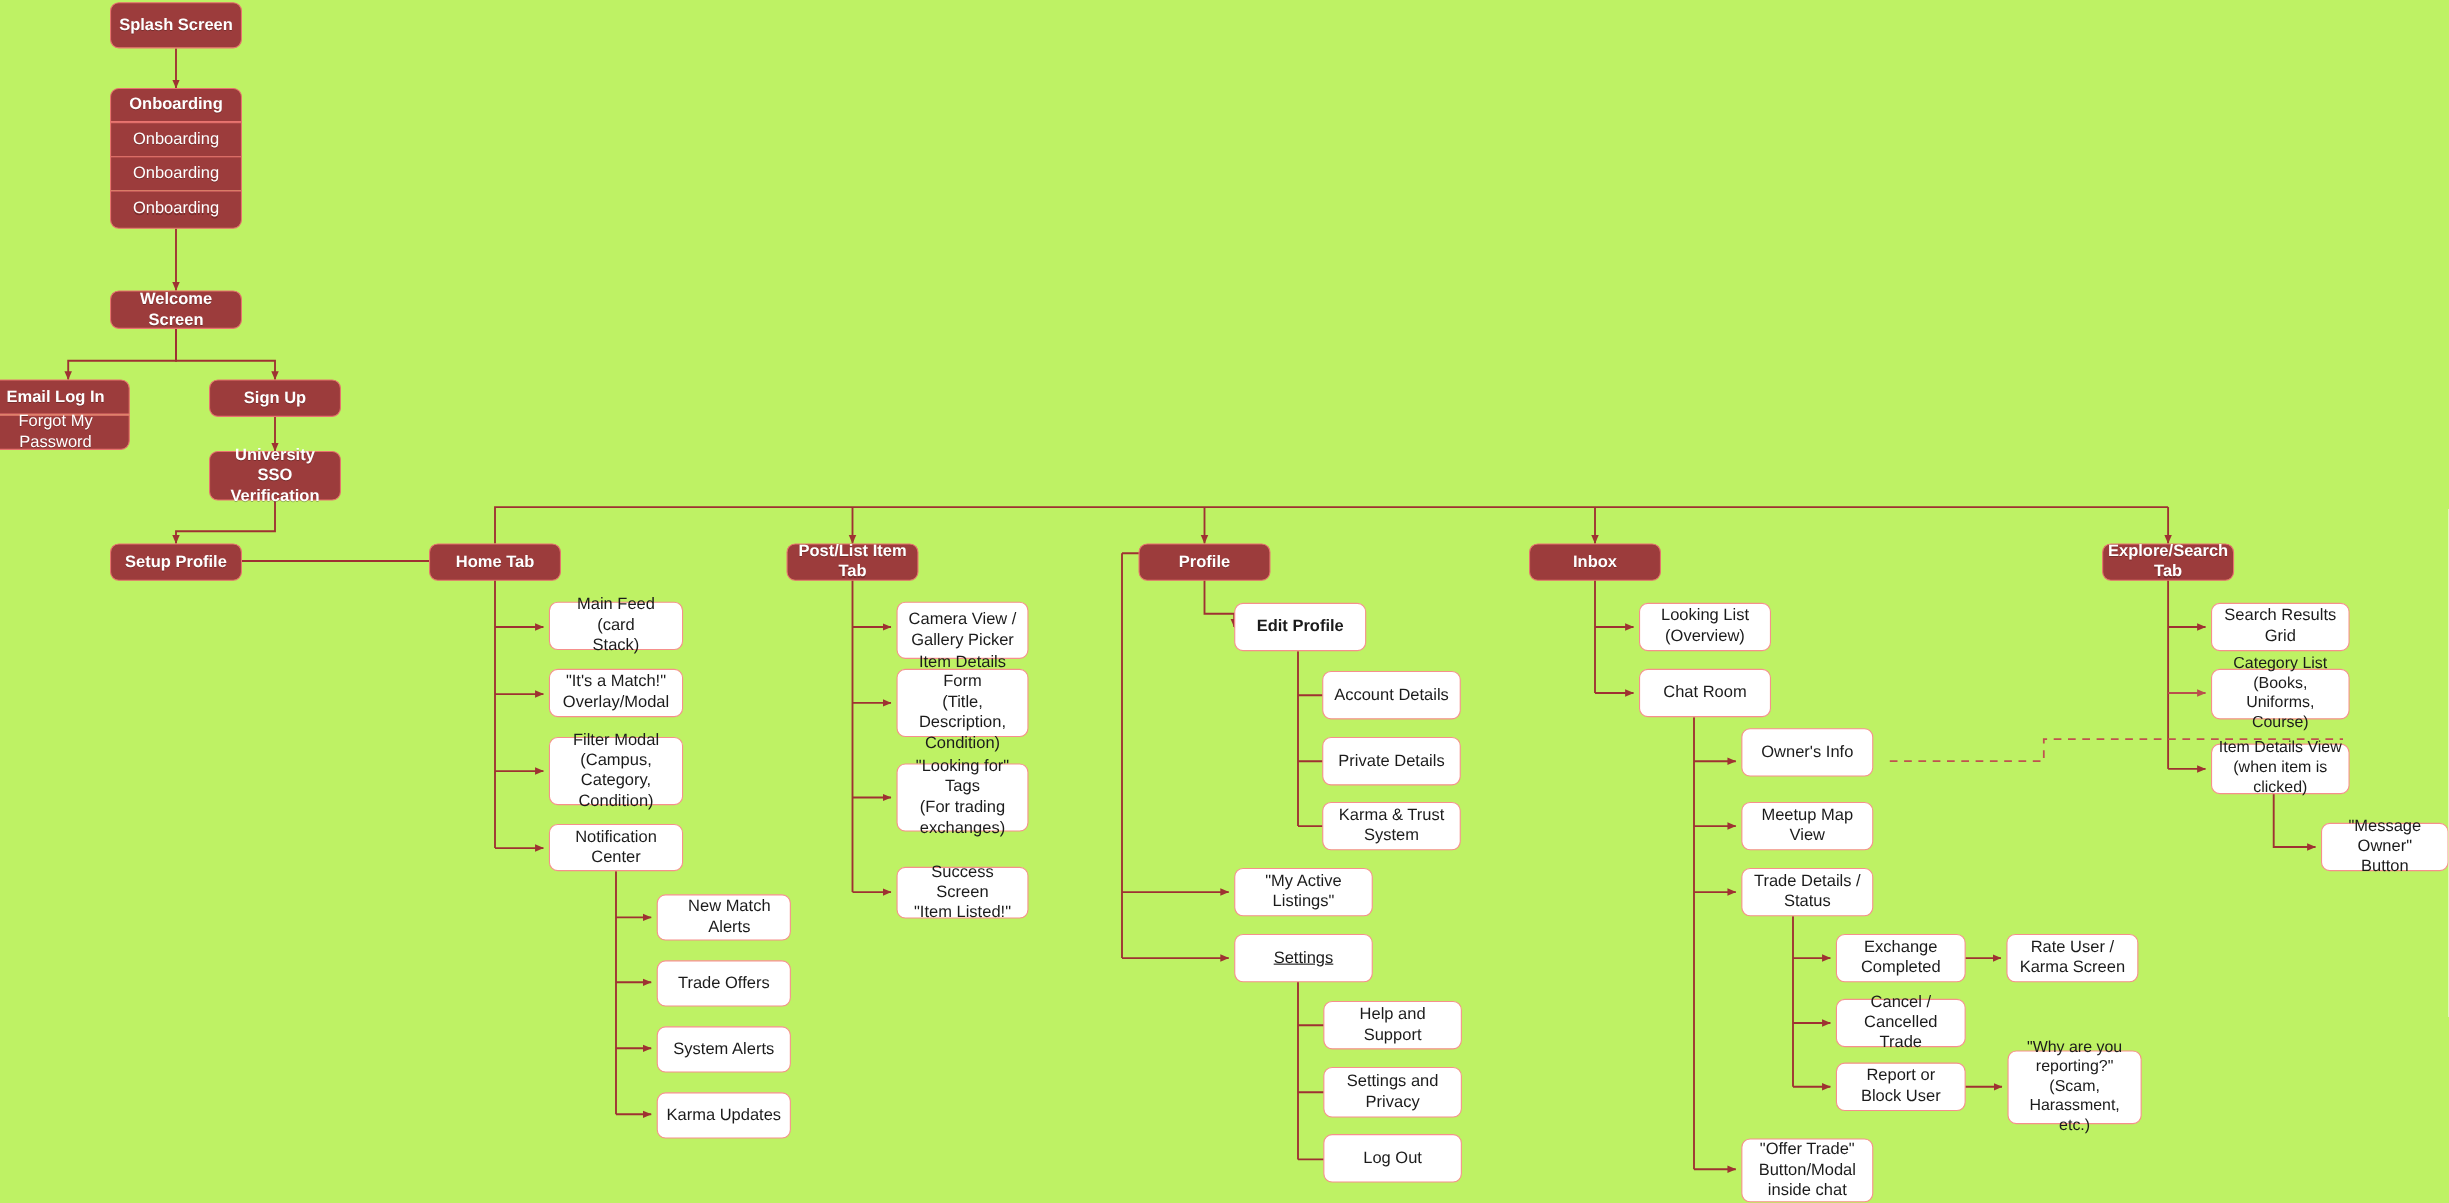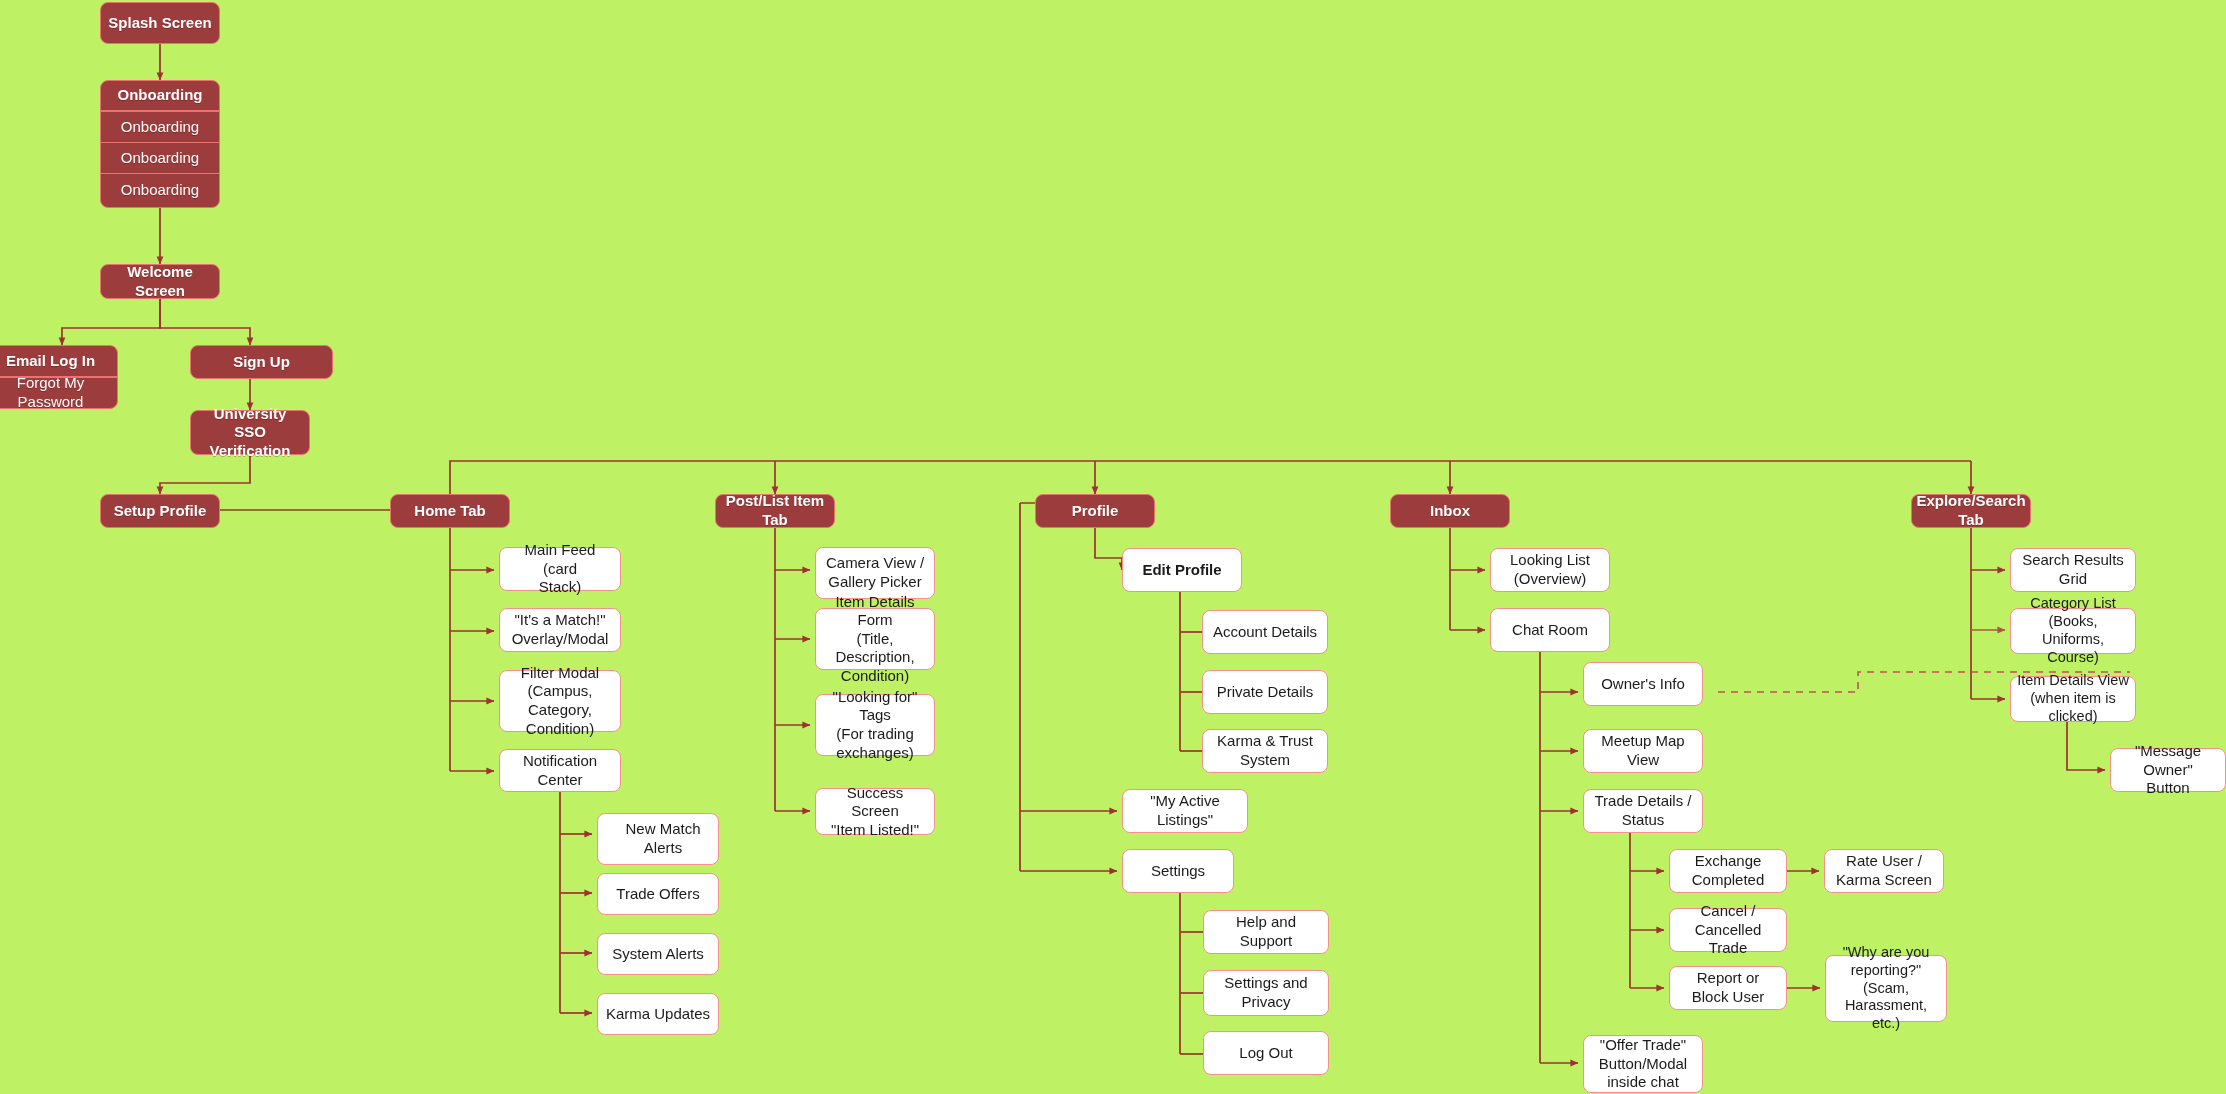--- a/index.html
+++ b/index.html
@@ -181,39 +181,39 @@
   <div class="node primary slab-top" style="left:100px;top:80px;width:120px;height:31px;">Onboarding</div>
   <div class="node primary slab" style="left:100px;top:111px;width:120px;height:31px;">Onboarding</div>
   <div class="node primary slab" style="left:100px;top:142px;width:120px;height:31px;">Onboarding</div>
   <div class="node primary slab slab-last" style="left:100px;top:173px;width:120px;height:35px;">Onboarding</div>
 
   <div class="node primary" style="left:100px;top:264px;width:120px;height:35px;">Welcome Screen</div>
 
   <div class="node primary slab-top" style="left:-17px;top:345px;width:135px;height:32px;">Email Log In</div>
   <div class="node primary slab slab-last" style="left:-17px;top:377px;width:135px;height:32px;">Forgot My Password</div>
 
-  <div class="node primary" style="left:190px;top:345px;width:143px;height:34px;">Sign Up</div>
+  <div class="node primary" style="left:190px;top:345px;width:120px;height:34px;">Sign Up</div>
 
   <div class="node primary" style="left:190px;top:410px;width:120px;height:45px;">University SSO
 Verification</div>
 
   <div class="node primary" style="left:100px;top:494px;width:120px;height:34px;">Setup Profile</div>
 
   <div class="node primary" style="left:390px;top:494px;width:120px;height:34px;">Home Tab</div>
 
   <div class="node leaf" style="left:499px;top:547px;width:122px;height:44px;">Main Feed (card
 Stack)</div>
   <div class="node leaf" style="left:499px;top:608px;width:122px;height:44px;">"It's a Match!"
 Overlay/Modal</div>
   <div class="node leaf" style="left:499px;top:670px;width:122px;height:62px;">Filter Modal
 (Campus, Category,
 Condition)</div>
   <div class="node leaf" style="left:499px;top:749px;width:122px;height:43px;">Notification Center</div>
 
-  <div class="node leaf" style="left:597px;top:813px;width:122px;height:52px;padding-left:16px;">New Match Alerts</div>
+  <div class="node leaf" style="left:597px;top:813px;width:122px;height:42px;padding-left:16px;">New Match Alerts</div>
   <div class="node leaf" style="left:597px;top:873px;width:122px;height:42px;">Trade Offers</div>
   <div class="node leaf" style="left:597px;top:933px;width:122px;height:42px;">System Alerts</div>
   <div class="node leaf" style="left:597px;top:993px;width:122px;height:42px;">Karma Updates</div>
 
   <div class="node primary" style="left:715px;top:494px;width:120px;height:34px;">Post/List Item Tab</div>
 
   <div class="node leaf" style="left:815px;top:547px;width:120px;height:52px;">Camera View /
 Gallery Picker</div>
   <div class="node leaf" style="left:815px;top:608px;width:120px;height:62px;">Item Details Form
 (Title, Description,
@@ -226,21 +226,21 @@
 
   <div class="node primary" style="left:1035px;top:494px;width:120px;height:34px;">Profile</div>
 
   <div class="node leaf" style="left:1122px;top:548px;width:120px;height:44px;font-weight:bold;">Edit Profile</div>
   <div class="node leaf" style="left:1202px;top:610px;width:126px;height:44px;">Account Details</div>
   <div class="node leaf" style="left:1202px;top:670px;width:126px;height:44px;">Private Details</div>
   <div class="node leaf" style="left:1202px;top:729px;width:126px;height:44px;">Karma &amp; Trust
 System</div>
 
   <div class="node leaf" style="left:1122px;top:789px;width:126px;height:44px;">"My Active Listings"</div>
-  <div class="node leaf" style="left:1122px;top:849px;width:112px;height:44px;">Settings</div>
+  <div class="node leaf" style="left:1122px;top:849px;width:126px;height:44px;text-decoration:underline;">Settings</div>
 
   <div class="node leaf" style="left:1203px;top:910px;width:126px;height:44px;">Help and Support</div>
   <div class="node leaf" style="left:1203px;top:970px;width:126px;height:46px;">Settings and
 Privacy</div>
   <div class="node leaf" style="left:1203px;top:1031px;width:126px;height:44px;">Log Out</div>
 
   <div class="node primary" style="left:1390px;top:494px;width:120px;height:34px;">Inbox</div>
 
   <div class="node leaf" style="left:1490px;top:548px;width:120px;height:44px;">Looking List
 (Overview)</div>

